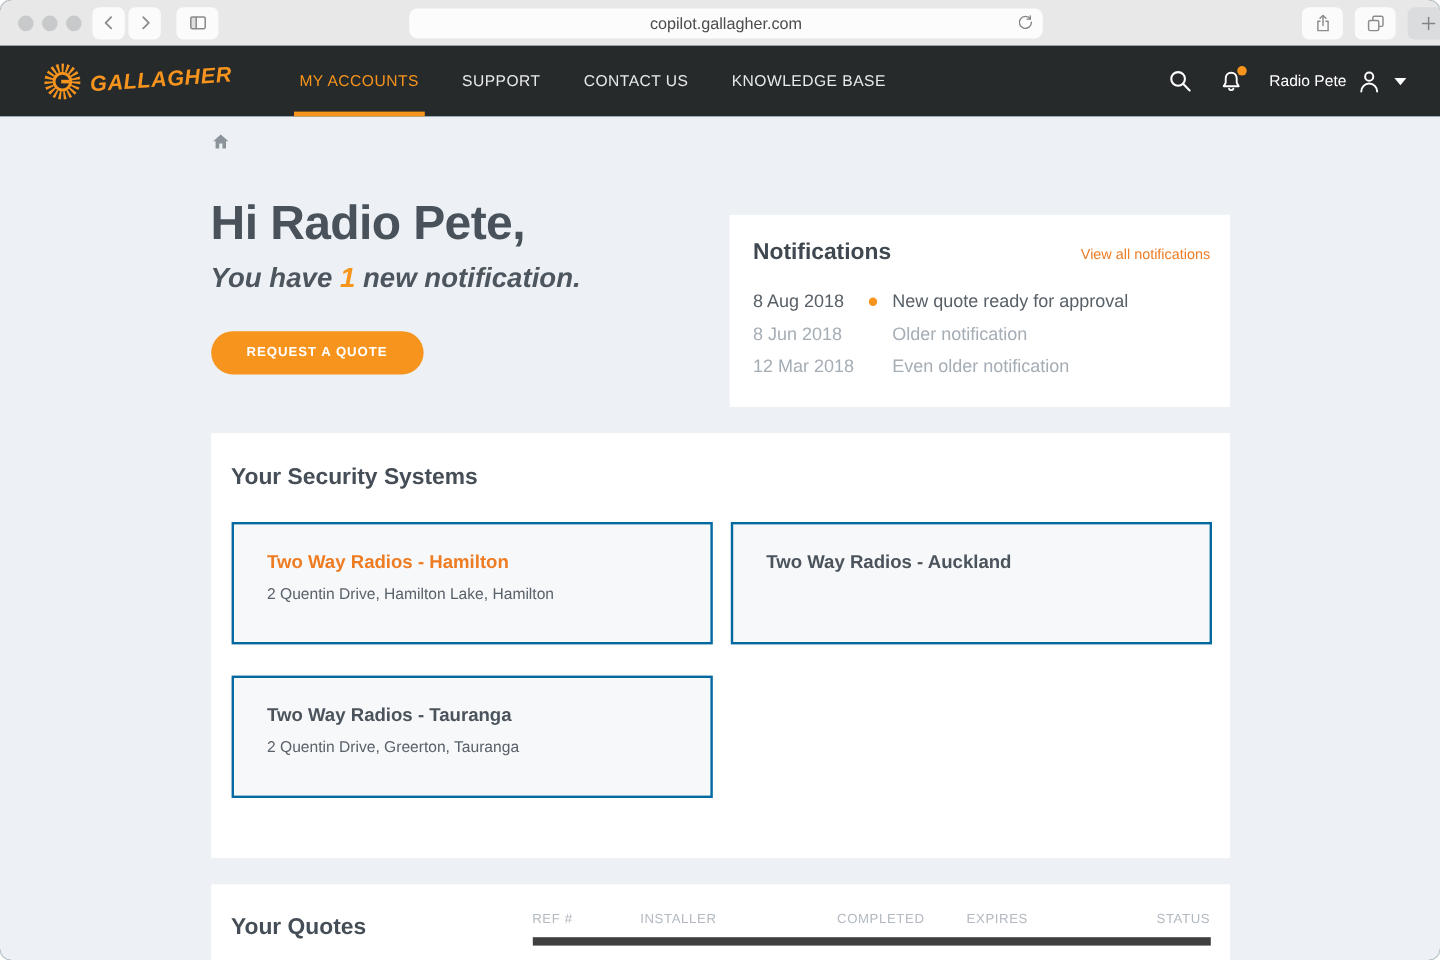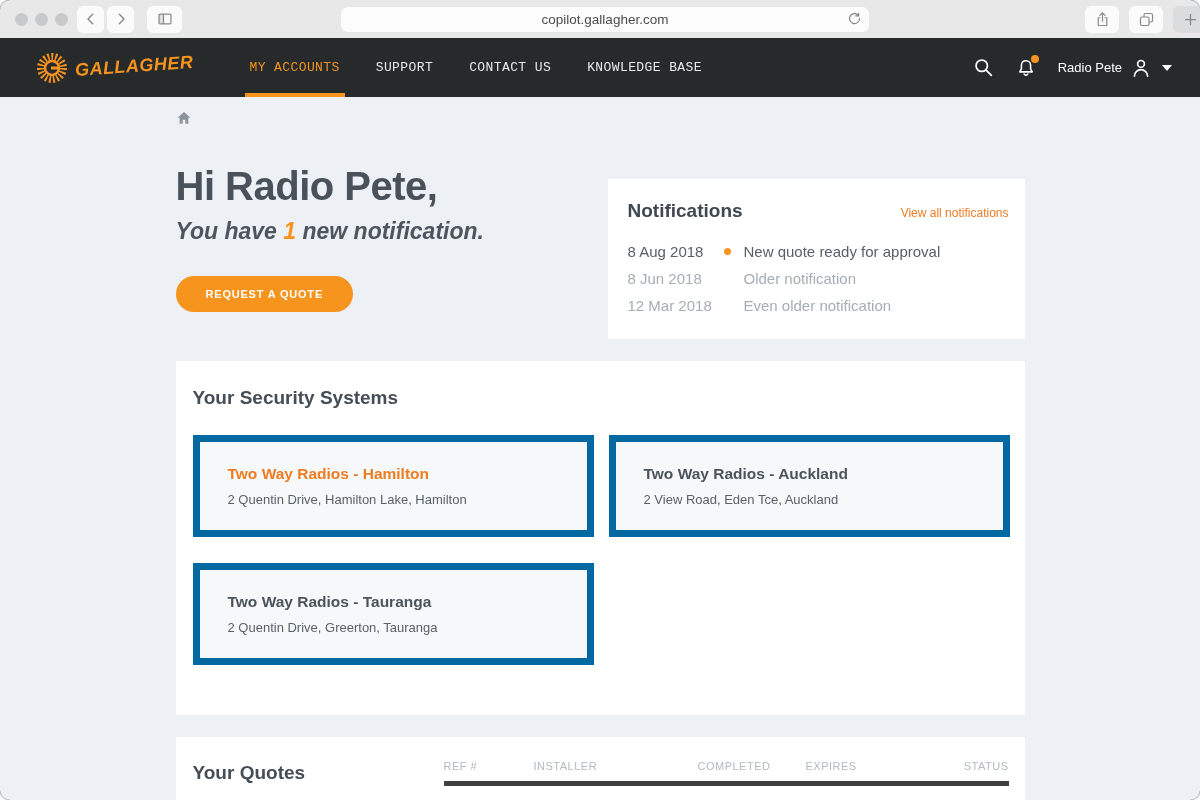--- a/index.html
+++ b/index.html
@@ -42,21 +42,21 @@
     padding:0 28px 0 34px;
   }
   .logo { display:flex; align-items:center; gap:5px; }
   .logo-text {
     font-size:18px; font-weight:bold; font-style:italic; color:#f7941d;
     letter-spacing:0.5px; transform:rotate(-4deg) translateY(-1px); display:inline-block;
   }
   .main-nav { display:flex; gap:36px; margin-left:56px; height:59px; }
   .nav-item {
     display:flex; align-items:center; height:100%; position:relative;
-    font-size:13px; letter-spacing:0.4px; color:#e9eaea; cursor:pointer; text-transform:uppercase;font-family:Liberation Mono, monospace;
+    font-size:13px; letter-spacing:0.4px; color:#e9eaea; cursor:pointer; text-transform:uppercase;
   }
   .nav-item.active { color:#f7941d; }
   .nav-item.active::after {
     content:""; position:absolute; left:-5px; right:-5px; bottom:0; height:4px; background:#f7941d;
   }
   .header-right { margin-left:auto; display:flex; align-items:center; gap:21px; }
   .icon-btn { display:flex; align-items:center; cursor:pointer; position:relative; }
   .badge-dot { position:absolute; top:-2px; right:-2px; width:8px; height:8px; border-radius:50%; background:#f7941d; }
   .user-chip { display:flex; align-items:center; gap:8px; cursor:pointer; }
   .user-name { font-size:13px; color:#ffffff; }
@@ -85,32 +85,32 @@
   .notif-rows { margin-top:16px; }
   .notif-row { display:flex; align-items:center; height:27px; font-size:15px; color:#a5adb5; }
   .notif-row.unread { color:#575f67; }
   .n-date { width:96px; }
   .n-dot { width:20px; display:flex; align-items:center; }
   .dot { width:7px; height:7px; border-radius:50%; background:#f7941d; }
 
   .section { margin-top:22px; background:#ffffff; padding:26px 15px 50px 17px; }
   .section-title { font-size:19px; font-weight:bold; color:#454e56; }
   .sys-grid { margin-top:26px; display:grid; grid-template-columns:1fr 1fr; gap:26px 15px; }
-  .sys-card { background:#f7f8fa; border:7px solid #0369a1; padding:23px 28px; height:102px; cursor:pointer; }
+  .sys-card { background:#f7f8fa; border:2px solid #0369a1; padding:23px 28px; height:102px; cursor:pointer; }
   .sys-name { font-size:15.5px; font-weight:bold; color:#4b545c; }
   .sys-name.hl { color:#ee7c23; }
   .sys-addr { margin-top:9px; font-size:13px; color:#59616a; }
 
   .quotes { margin-top:22px; background:#ffffff; height:130px; display:flex; padding-left:17px; }
   .q-title { width:251px; padding-top:25px; font-size:19px; font-weight:bold; color:#454e56; }
   .q-table { flex:1; margin-right:16px; padding-top:23px; }
   .q-head {
     display:grid; grid-template-columns:90px 164px 108px 1fr auto;
     font-size:11px; letter-spacing:0.5px; color:#b2b9c0; text-transform:uppercase;
-    padding-bottom:9px; border-bottom:5px solid #404040;
+    padding-bottom:9px; border-bottom:7px solid #404040;
   }
   .q-col:last-child { text-align:right; }
 
   svg { display:block; }
 </style>
 </head>
 <body>
 
 <div class="window">
 
@@ -258,21 +258,20 @@
 
       <div class="section">
         <h2 class="section-title">Your Security Systems</h2>
         <div class="sys-grid">
           <div class="sys-card">
             <div class="sys-name hl">Two Way Radios - Hamilton</div>
             <div class="sys-addr">2 Quentin Drive, Hamilton Lake, Hamilton</div>
           </div>
           <div class="sys-card">
             <div class="sys-name">Two Way Radios - Auckland</div>
-            <div class="sys-addr">2 View Road, Eden Tce, Auckland</div>
           </div>
           <div class="sys-card">
             <div class="sys-name">Two Way Radios - Tauranga</div>
             <div class="sys-addr">2 Quentin Drive, Greerton, Tauranga</div>
           </div>
         </div>
       </div>
 
       <div class="quotes">
         <div class="q-title">Your Quotes</div>

